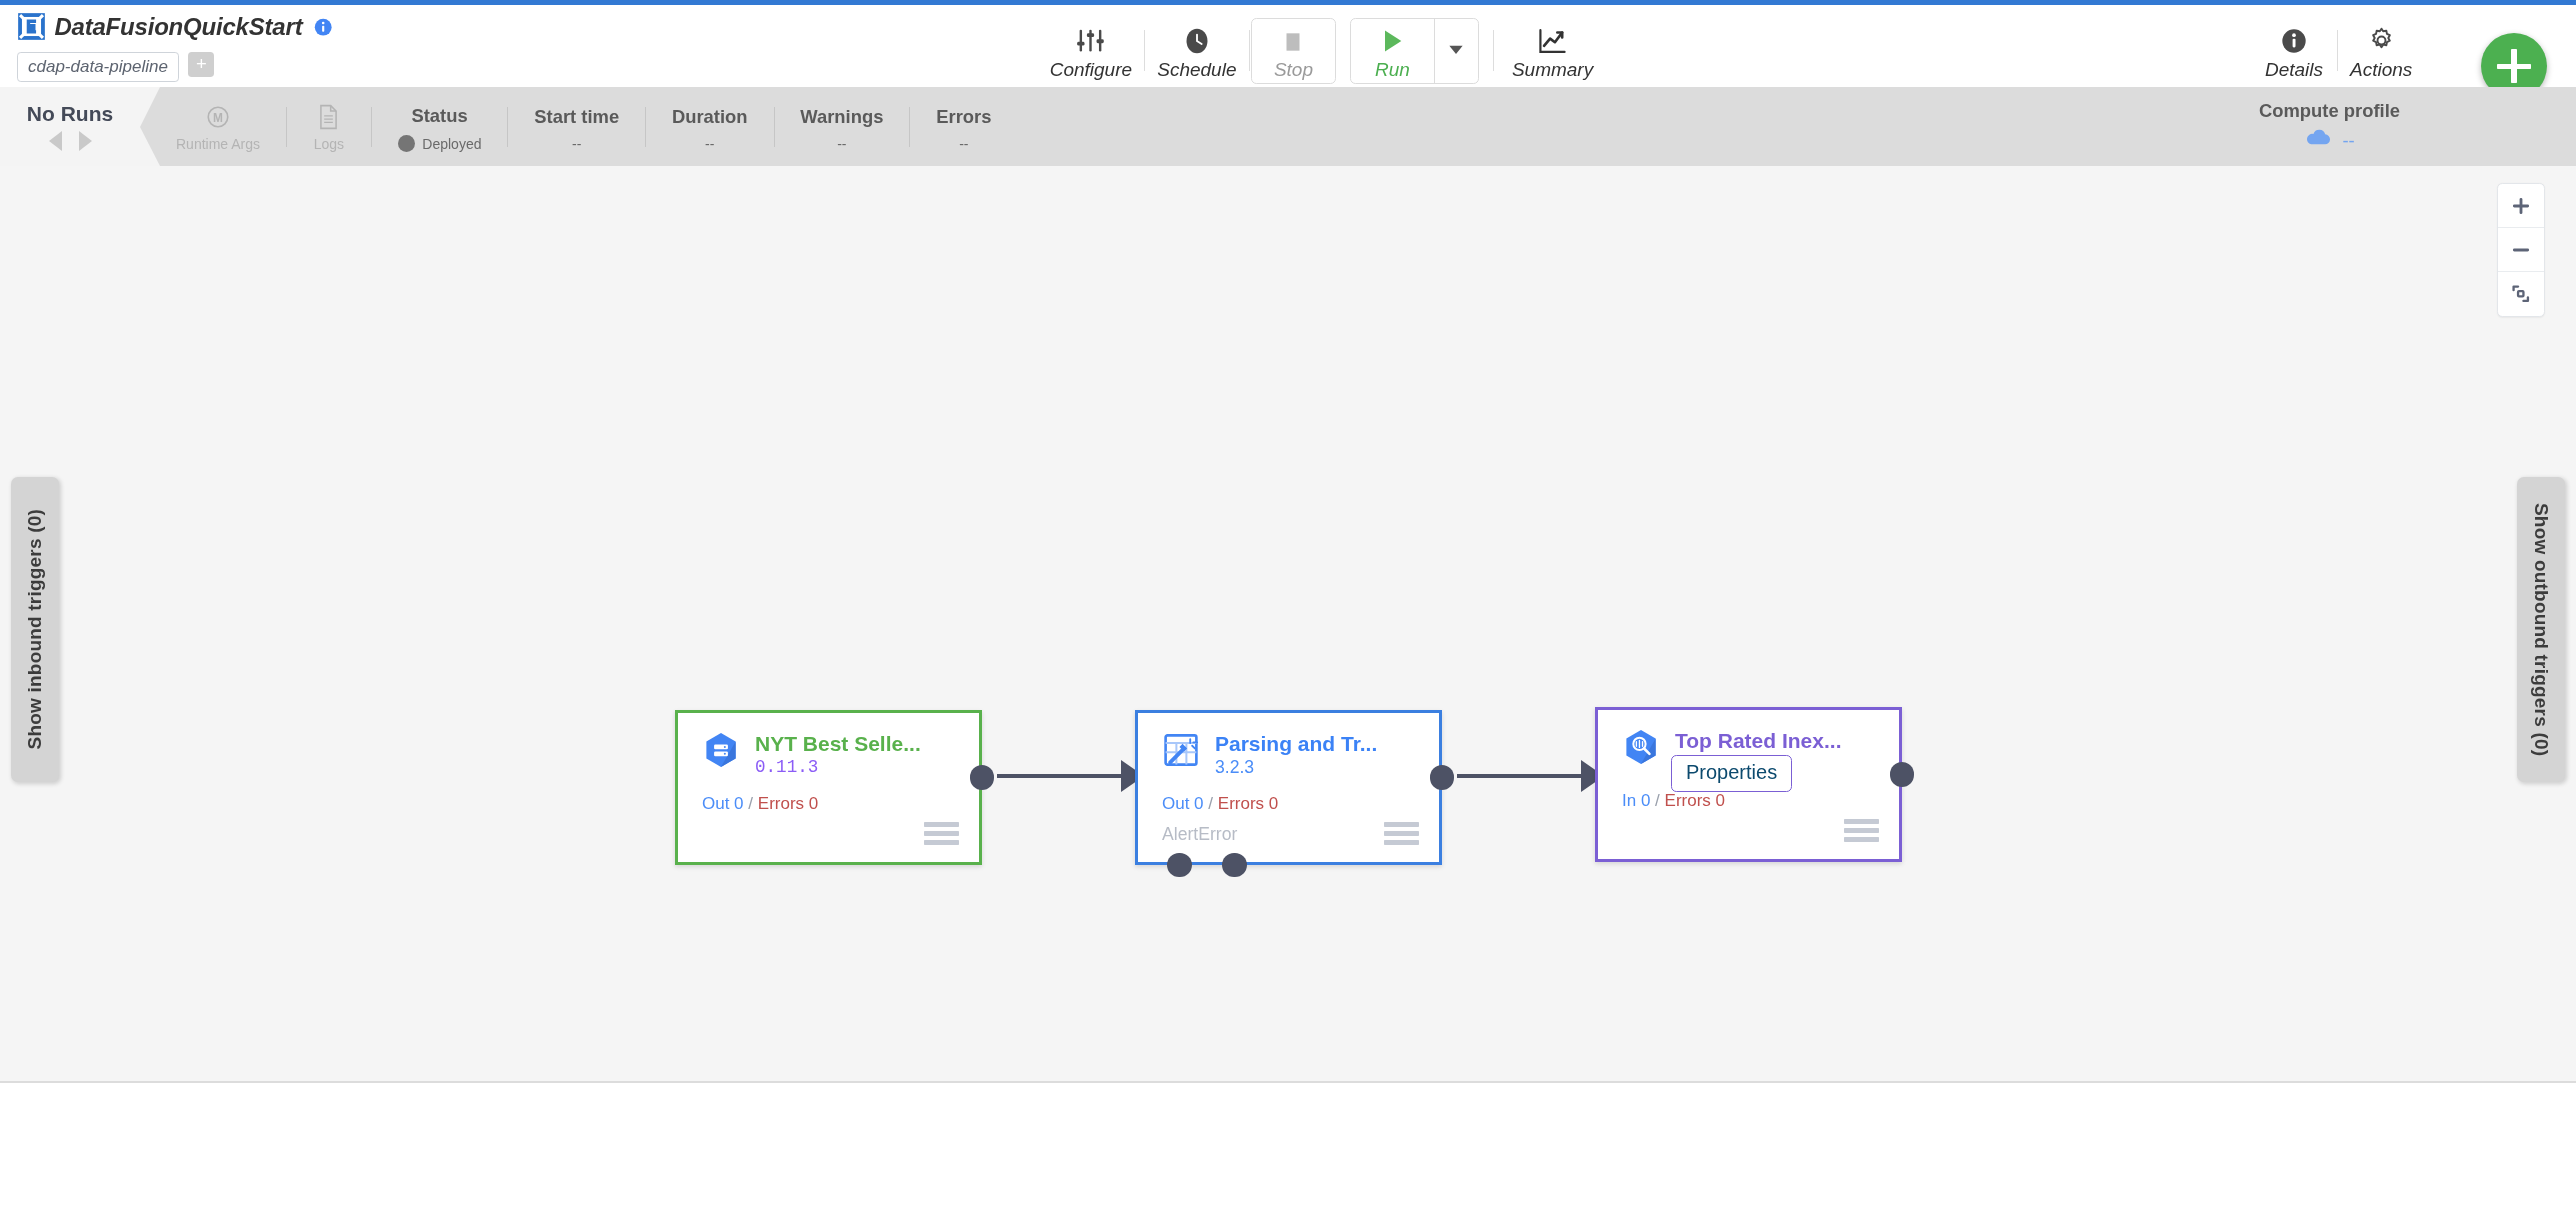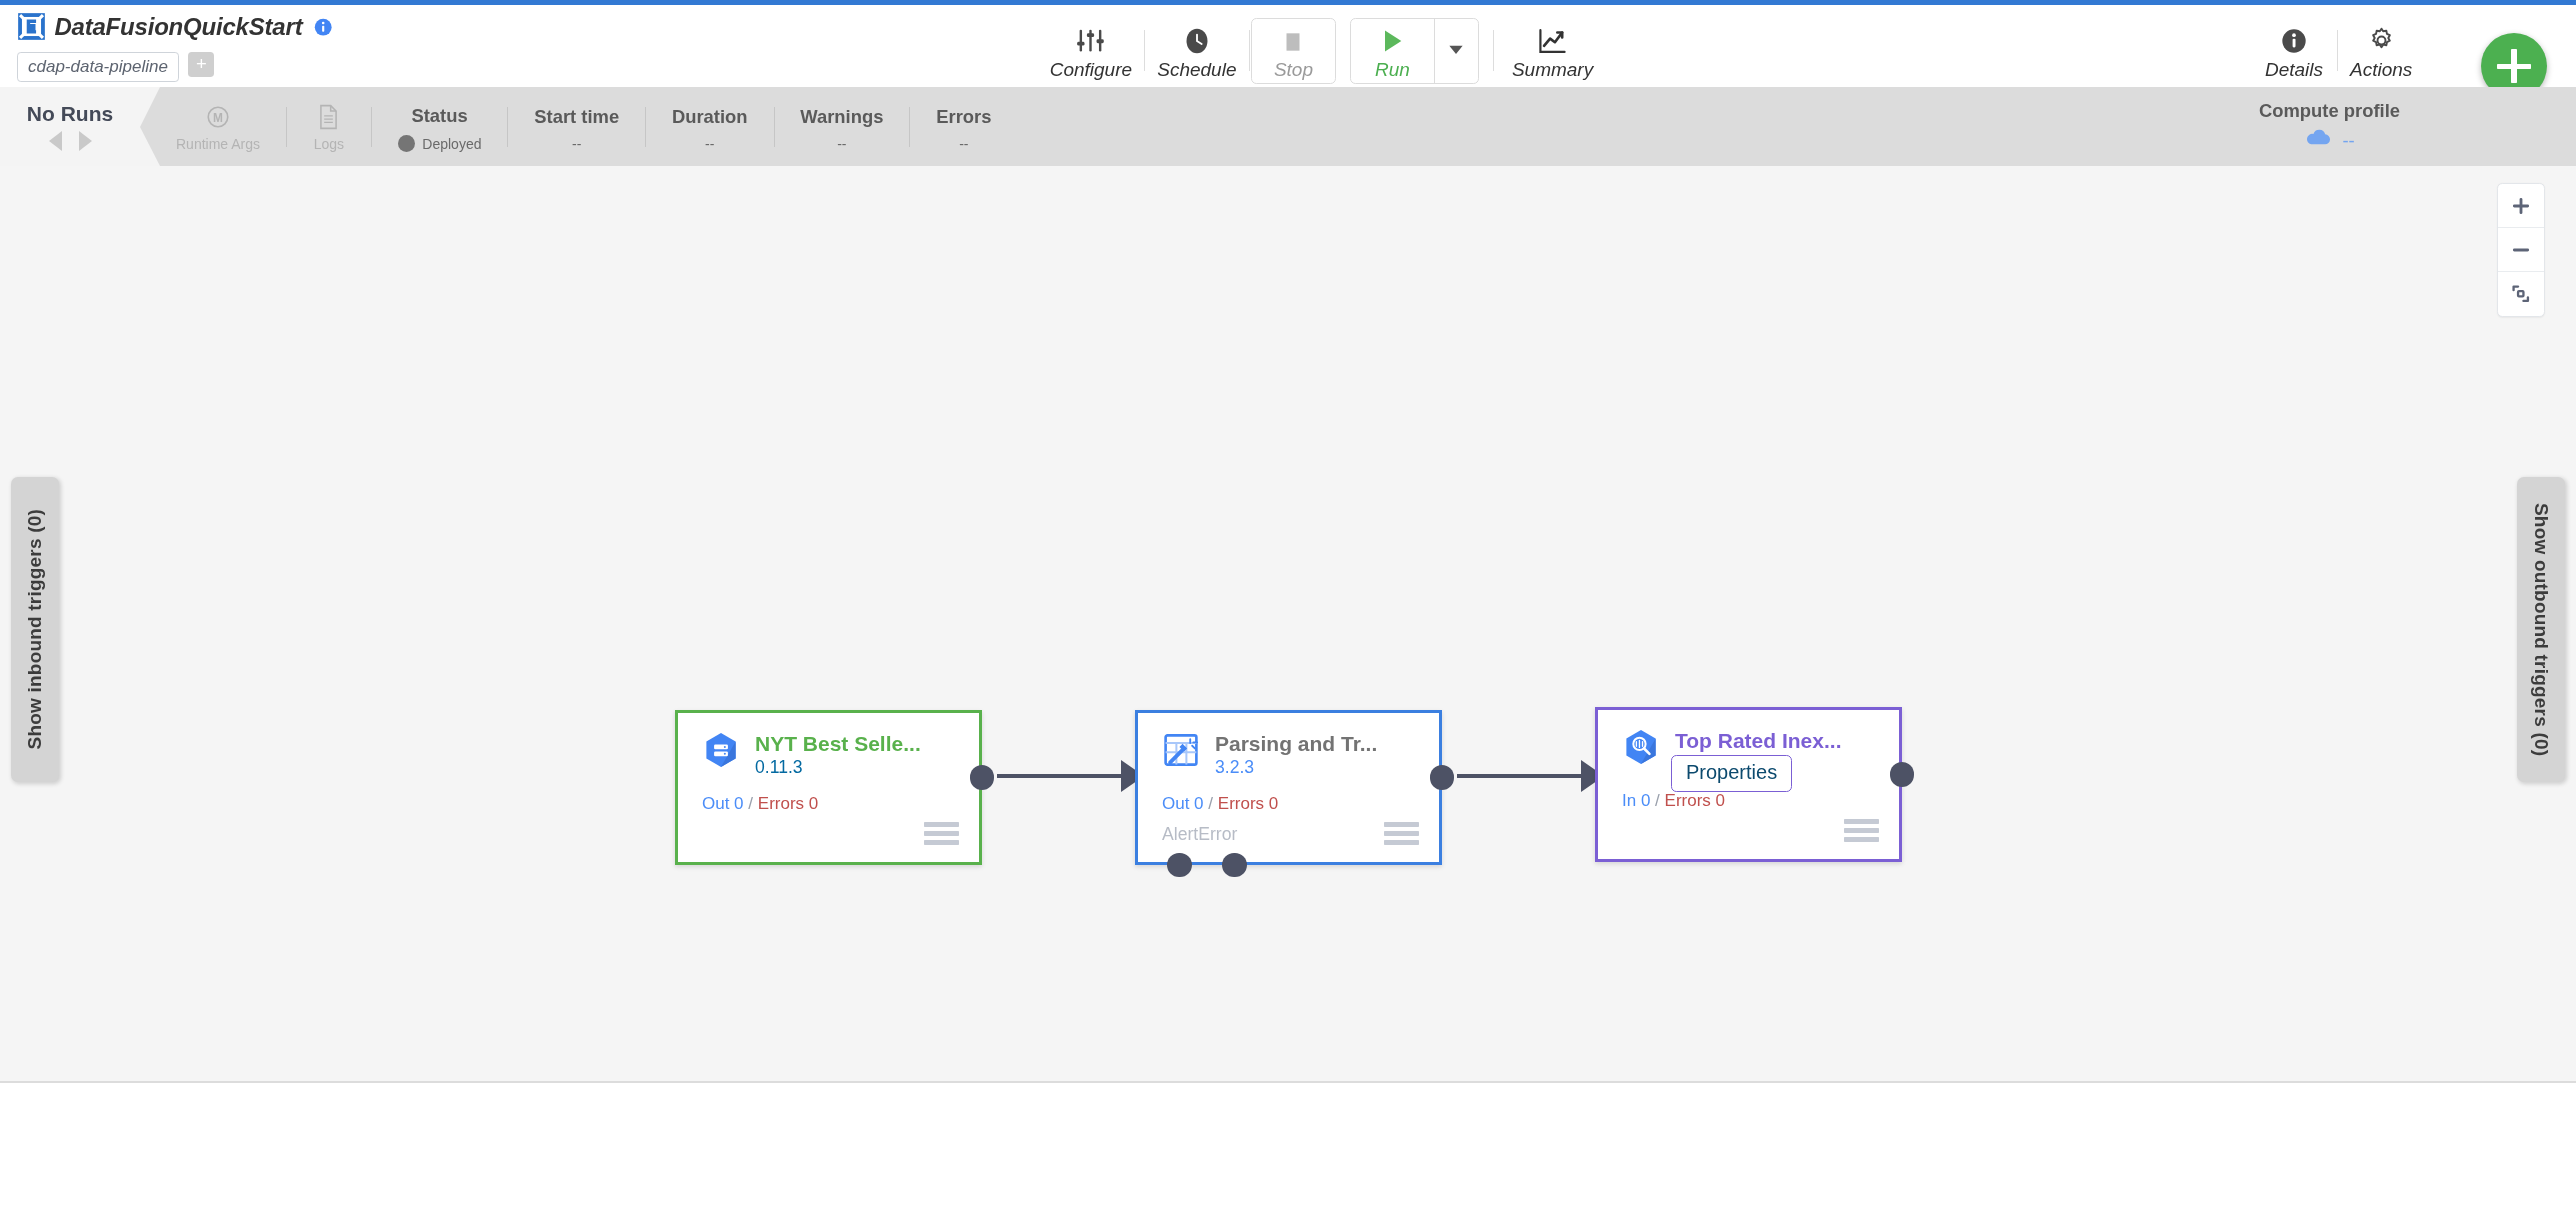--- a/index.html
+++ b/index.html
@@ -151,24 +151,24 @@
   .hamburger { position:absolute; right:20px; bottom:17px; width:35px; cursor:pointer; }
   .hamburger i { display:block; height:4.6px; background:#c5cad4; border-radius:0.8px; margin-bottom:4.6px; }
   .hamburger i:last-child { margin-bottom:0; }
 
   .port {
     position:absolute; width:24.5px; height:24.5px; border-radius:50%; background:#4d5265; cursor:pointer;
   }
 
   #node-source { left:675px; top:544px; border:3.1px solid #59b14c; }
   #node-source .node-name { color:#59b14c; }
-  #node-source .node-ver  { color:#0369a1; }
+  #node-source .node-ver  { color:#8b5cf6;font-family:Liberation Mono, monospace; }
 
   #node-transform { left:1135px; top:544px; border:3.1px solid #3b7fe0; }
-  #node-transform .node-name { color:#737373; }
+  #node-transform .node-name { color:#3b82f6; }
   #node-transform .node-ver  { color:#4b8df8; }
 
   #node-sink { left:1595px; top:541px; border:3.1px solid #7b5fd4; }
   #node-sink .node-name { color:#7b5fd4; }
 
   .props-tip {
     position:absolute; left:1671px; top:589px; z-index:6;
     border:1.5px solid #7b5fd4; border-radius:5.4px; background:#ffffff;
     padding:5.4px 14px 7px 14px; font-size:20px; color:#0c4a6e; white-space:nowrap;
   }

